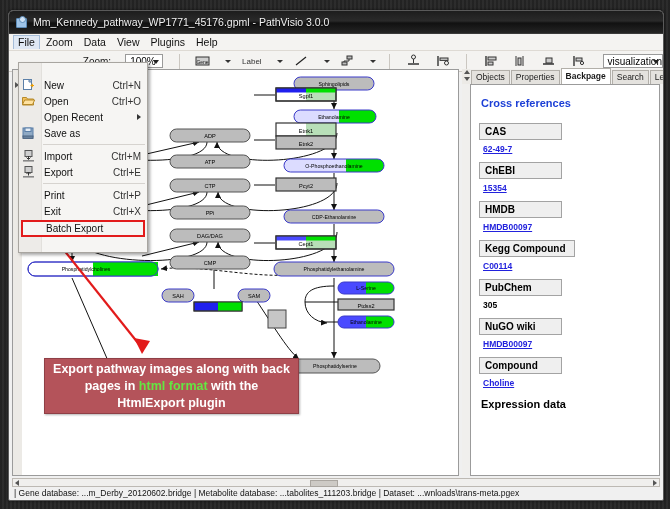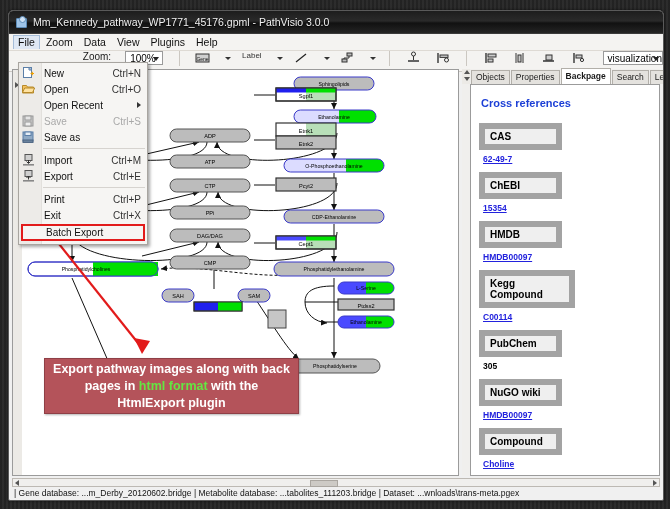--- a/index.html
+++ b/index.html
@@ -64,21 +64,21 @@
   }
   .menu-item{
     font-size:10.5px;padding:1px 5px;line-height:13px;cursor:default;color:#101010;
   }
   .menu-item.open{
     background:#dfe8f4;border:1px solid #a6bdd8;border-bottom:none;padding:0 4px;
   }
   
   #toolbar{
     height:20px;background:#f4f3f1;border-bottom:1px solid #cdc9c3;
-    display:flex;padding-left:4px;gap:14px;position:relative;
+    display:flex;align-items:center;padding-left:4px;gap:14px;position:relative;
   }
   .tb-sep{width:1px;height:15px;background:#cbc7c1;margin:0 2px;}
   .tb-ico{
     width:15px;height:15px;position:relative;display:inline-block;cursor:default;
   }
   .tb-ico svg{display:block;}
   .tb-caret{
     width:7px;height:14px;position:relative;cursor:default;
   }
   .tb-caret:after{
@@ -150,21 +150,21 @@
   #backpage{
     position:absolute;left:8px;top:15px;right:0;bottom:0;
     background:#fff;border:1px solid #9b9b9b;overflow:hidden;
   }
   #backpage-inner{padding:10px 8px 4px 8px;}
   .xref-title{
     color:#1c3fd6;font-weight:bold;font-size:11px;margin:2px 0 14px 2px;
   }
   .xref-block{margin-bottom:8px;}
   .xref-hdr{
-    background:#efefef;border:6px solid #a3a3a3;
+    background:#efefef;border:1px solid #a3a3a3;
     font-weight:bold;font-size:10px;padding:2px 5px;
     width:83px;box-sizing:border-box;color:#000;
   }
   .xref-val{
     font-size:8.5px;margin:4px 0 0 4px;font-weight:bold;
   }
   .xref-val a{color:#2222dd;text-decoration:underline;}
   .xref-val.plain{color:#000;text-decoration:none;font-weight:bold;}
   .expr-title{font-weight:bold;font-size:11px;margin:10px 0 0 2px;}
   
@@ -190,21 +190,21 @@
   #status-text{
     position:absolute;left:0;top:10px;right:0;height:10px;
     font-size:8.5px;color:#111;white-space:nowrap;overflow:hidden;
     padding-left:2px;line-height:10px;
   }
   
   #file-menu{
     position:absolute;left:9px;top:51px;width:128px;
     background:#f6f5f3;border:1px solid #a8a5a0;
     box-shadow:2px 2px 3px rgba(0,0,0,.35);
-    z-index:60;padding:2px 0;
+    z-index:60;padding:14px 0;
   }
   #file-menu .gutter{
     position:absolute;left:0;top:0;width:22px;bottom:0;
     background:#edebe8;border-right:1px solid #e2e0dc;
   }
   .fm-row{
     position:relative;height:16px;display:flex;align-items:center;
     font-size:10px;color:#101010;cursor:default;z-index:2;
   }
   .fm-row .fm-ico{
@@ -710,31 +710,20 @@
         </span>
         <span class="fm-label">Open</span>
         <span class="fm-accel">Ctrl+O</span>
       </div>
 
       <div class="fm-row">
         <span class="fm-label">Open Recent</span>
         <span class="fm-sub"></span>
       </div>
 
-      <div class="fm-row disabled">
-        <span class="fm-ico">
-          <svg width="13" height="12">
-              <rect x="1" y="1" width="10" height="10" fill="#c8c8c8" stroke="#9a9a9a"></rect>
-              <rect x="3" y="1" width="6" height="4" fill="#e4e4e4" stroke="#9a9a9a"></rect>
-              <rect x="3" y="7" width="6" height="4" fill="#eee" stroke="#9a9a9a"></rect>
-            </svg>
-        </span>
-        <span class="fm-label">Save</span>
-        <span class="fm-accel">Ctrl+S</span>
-      </div>
 
       <div class="fm-row">
         <span class="fm-ico">
           <svg width="13" height="12">
               <rect x="1" y="1" width="10" height="9" fill="#8fa9c4" stroke="#5b7fa8"></rect>
               <rect x="3" y="1" width="6" height="3.5" fill="#e4ecf5" stroke="#5b7fa8"></rect>
               <rect x="1" y="9" width="10" height="2.4" fill="#6d86a0" stroke="#4a6280"></rect>
             </svg>
         </span>
         <span class="fm-label">Save as</span>

